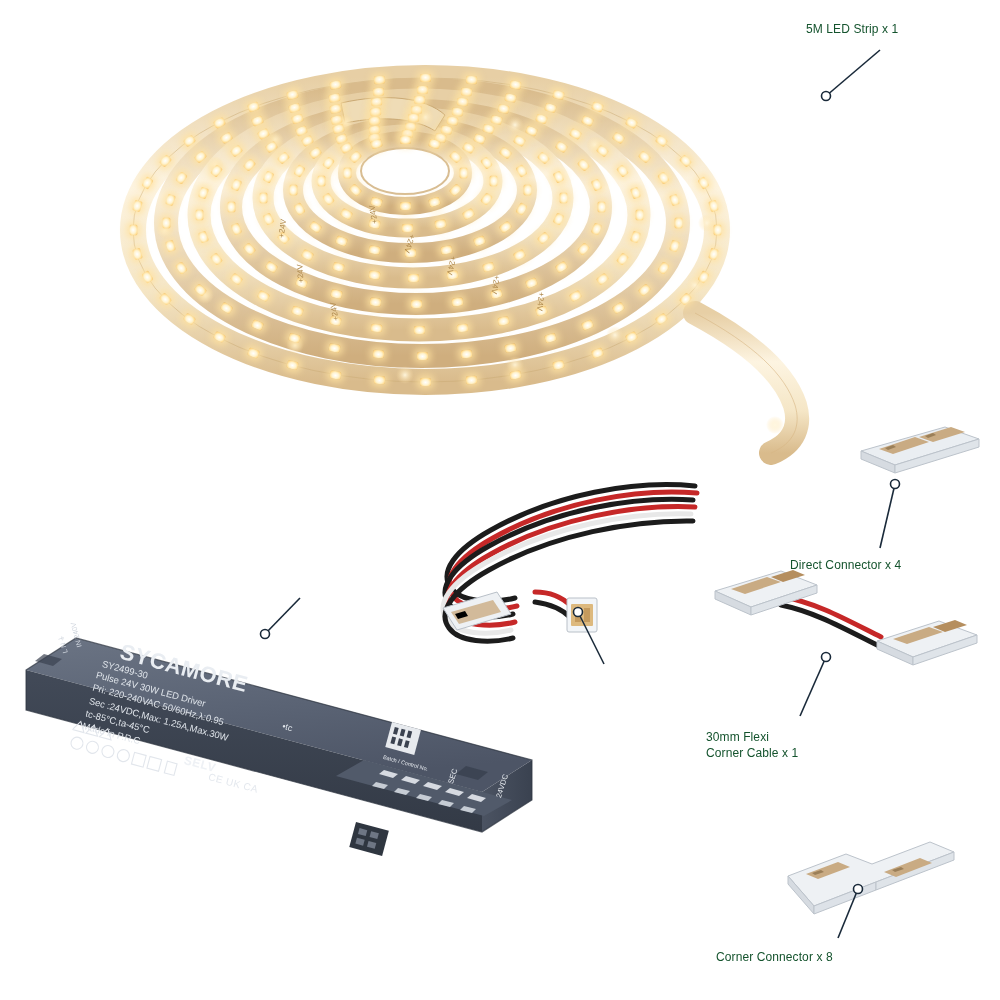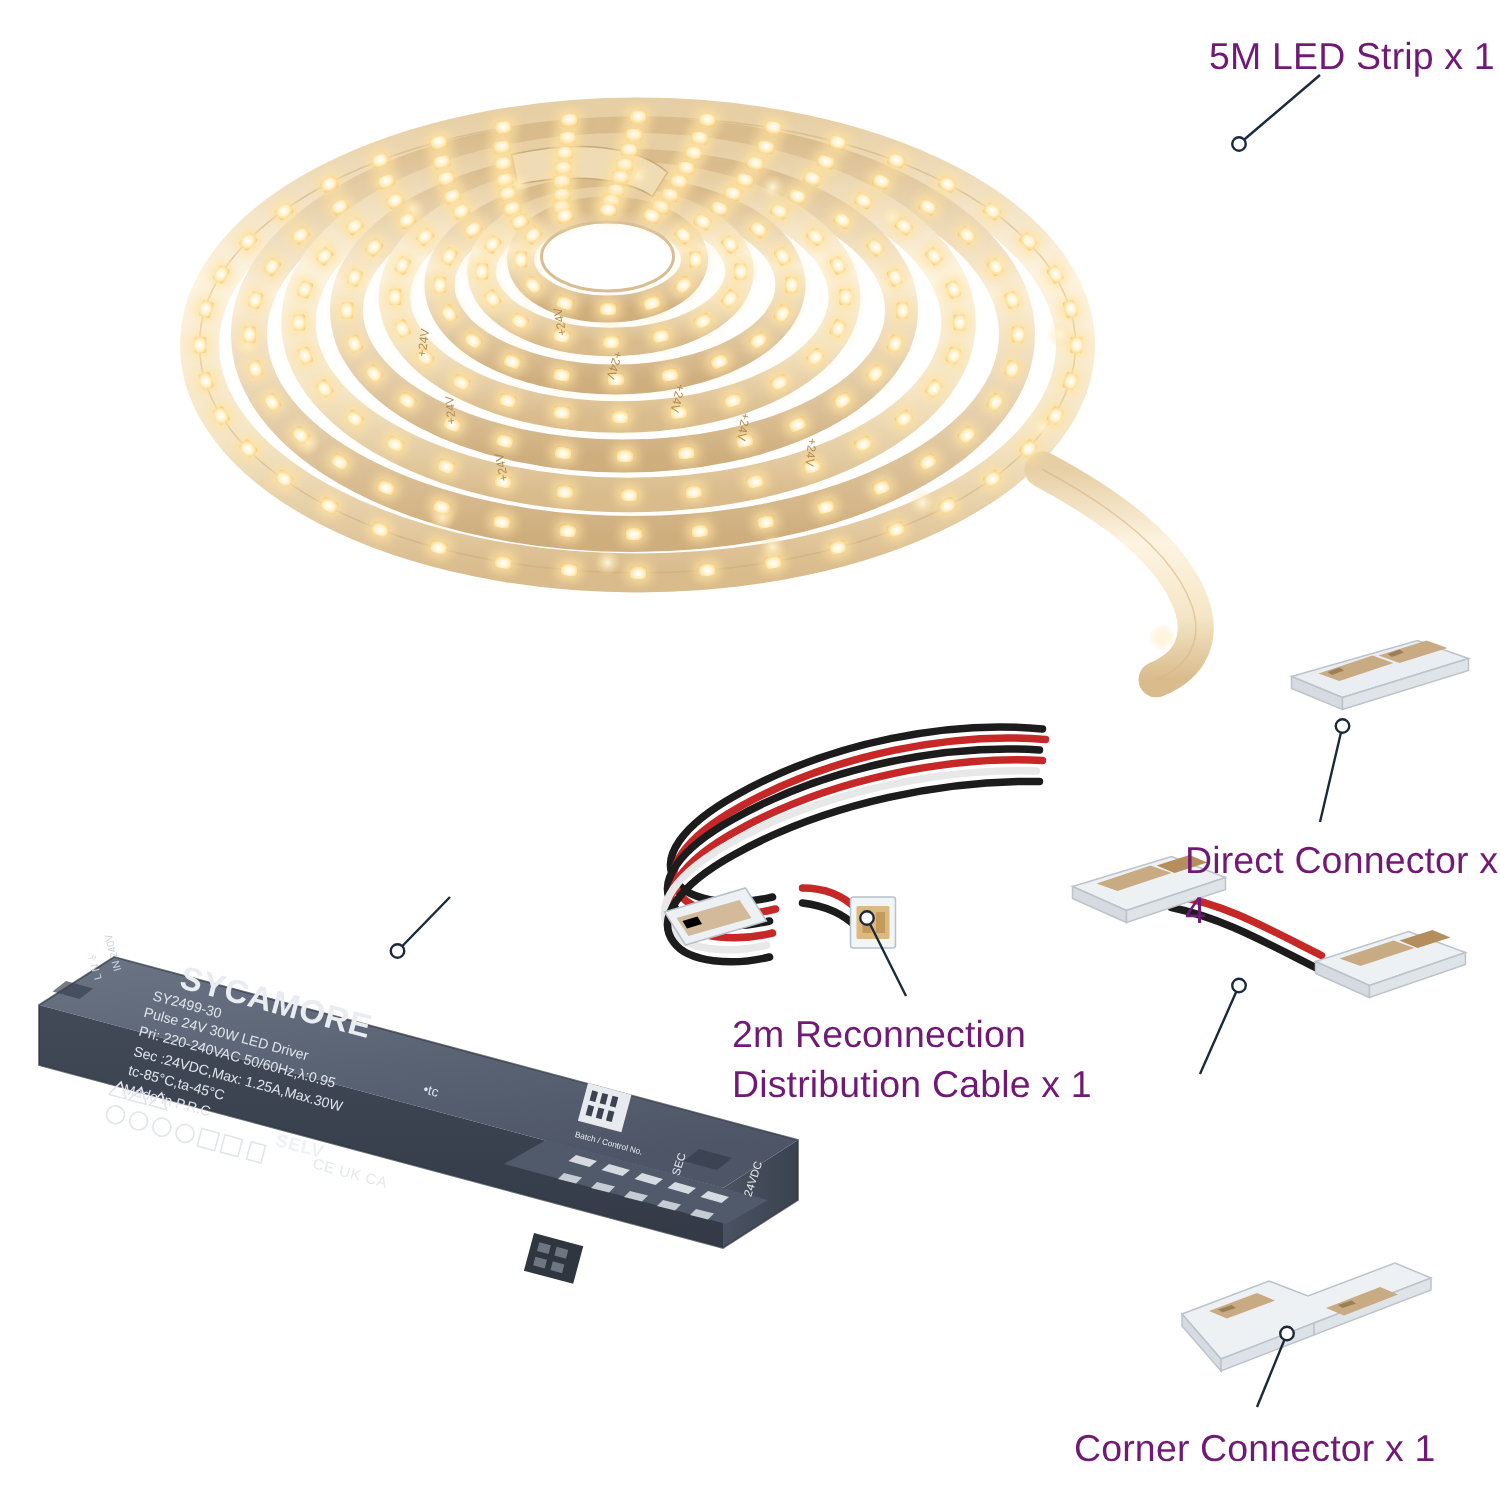--- a/index.html
+++ b/index.html
@@ -16,23 +16,23 @@
     color: #1a1a1a;
   }
   .stage {
     position: absolute;
     inset: 0;
     width: 1000px;
     height: 1000px;
   }
   .callout-label {
     position: absolute;
-    font-size: 25px;
+    font-size: 12px;
     line-height: 1.32;
-    color: #701a75;
+    color: #14532d;
     white-space: pre-line;
     letter-spacing: 0.1px;
   }
   .lbl-strip     { left: 806px; top: 22px;  }
   .lbl-direct    { left: 790px; top: 558px; }
   .lbl-driver    { left: 246px; top: 538px; text-align: left; }
   .lbl-cable     { left: 488px; top: 674px; }
   .lbl-flexi     { left: 706px; top: 730px; }
   .lbl-corner    { left: 716px; top: 950px; }
 
@@ -608,17 +608,17 @@
       <circle cx="895" cy="484" r="4.5"></circle>
       <circle cx="265" cy="634" r="4.5"></circle>
       <circle cx="578" cy="612" r="4.5"></circle>
       <circle cx="826" cy="657" r="4.5"></circle>
       <circle cx="858" cy="889" r="4.5"></circle>
     </g>
   </svg>
 
   <div class="callout-label lbl-strip">5M LED Strip x 1</div>
   <div class="callout-label lbl-direct">Direct Connector x 4</div>
-  <div class="callout-label lbl-cable">2m Reconnection
-Distribution Cable x 1</div>
-  <div class="callout-label lbl-corner">Corner Connector x 1</div>
+  <div class="callout-label lbl-flexi">30mm Flexi
+Corner Cable x 1</div>
+  <div class="callout-label lbl-corner">Corner Connector x 8</div>
 
 </div>
 
 </body></html>

